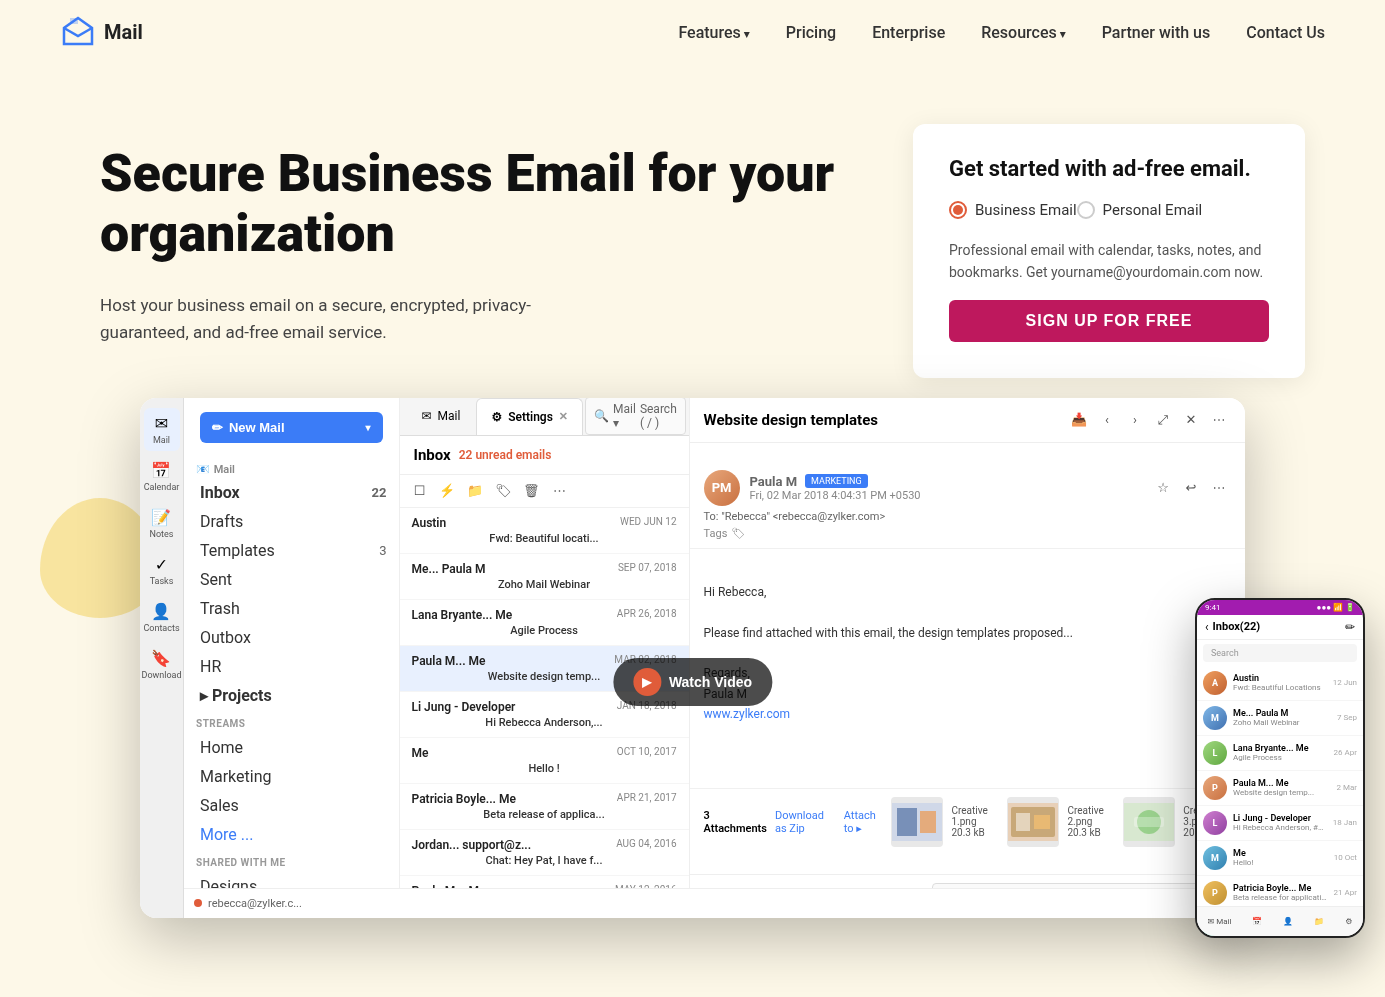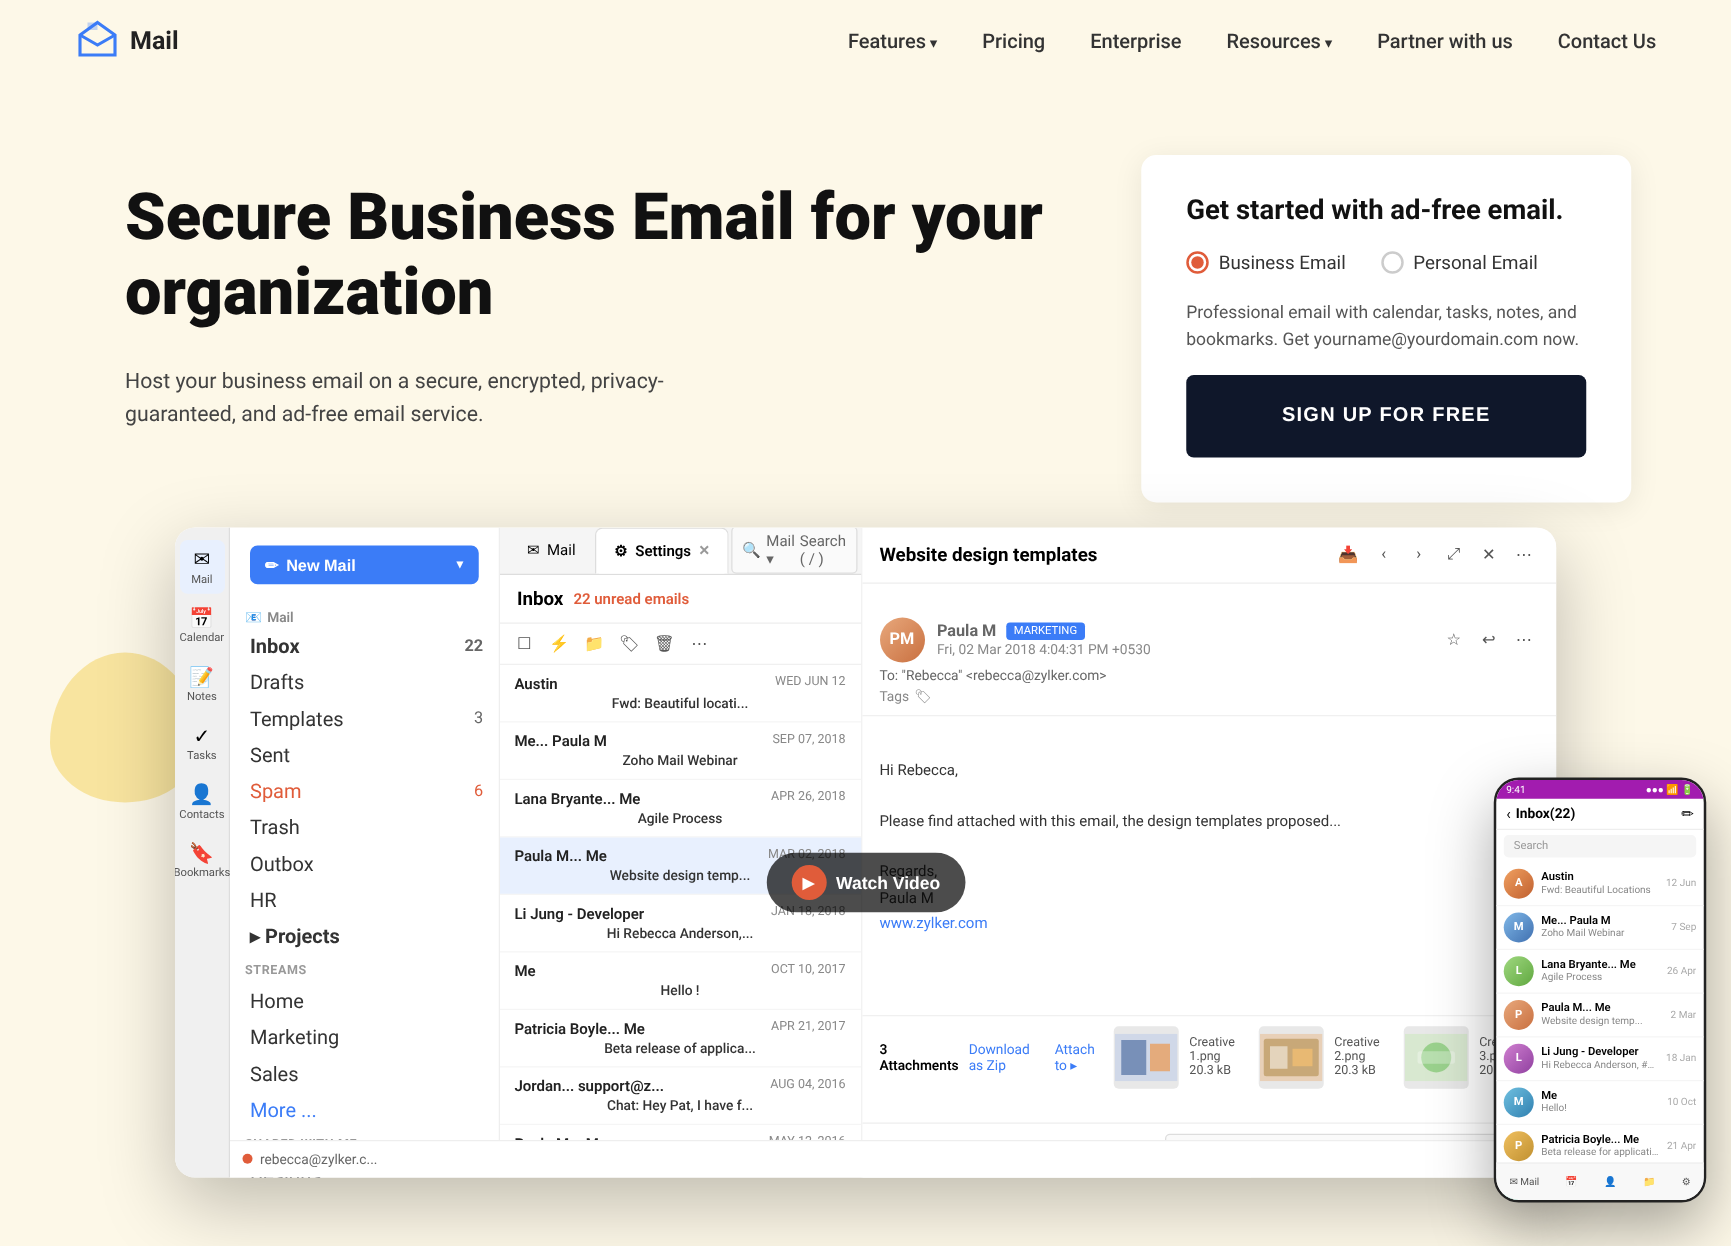--- a/index.html
+++ b/index.html
@@ -80,21 +80,20 @@
       box-shadow: 0 4px 24px rgba(0,0,0,0.08);
     }
     .hero-right h2 {
       font-size: 22px;
       font-weight: 700;
       color: #111;
       margin-bottom: 20px;
     }
     .radio-group {
       display: flex;
-      gap: 28px;
       margin-bottom: 20px;
     }
     .radio-option {
       display: flex;
       align-items: center;
       gap: 8px;
       font-size: 15px;
       color: #333;
     }
     .radio-circle {
@@ -113,25 +112,25 @@
       background: #e05c3a;
     }
     .hero-desc {
       font-size: 14px;
       color: #555;
       line-height: 1.6;
       margin-bottom: 16px;
     }
     .signup-btn {
       width: 100%;
-      background: #0f172a;
+      background: #be185d;
       color: #fff;
       border: none;
       border-radius: 6px;
-      padding: 24px;
+      padding: 12px;
       font-size: 16px;
       font-weight: 700;
       letter-spacing: 1px;
       cursor: pointer;
       text-transform: uppercase;
     }
 
     
     .blob {
       position: absolute;
@@ -615,21 +614,21 @@
         <div class="icon-nav-item">
           <span class="icon-symbol">✓</span>
           <span class="icon-label">Tasks</span>
         </div>
         <div class="icon-nav-item">
           <span class="icon-symbol">👤</span>
           <span class="icon-label">Contacts</span>
         </div>
         <div class="icon-nav-item">
           <span class="icon-symbol">🔖</span>
-          <span class="icon-label">Bookmarks</span>
+          <span class="icon-label">Download</span>
         </div>
       </div>
 
       <div class="sidebar-main" style="width:160px; border-right:1px solid #eee; padding:0;">
 
         <div style="padding:8px;">
           <button class="new-mail-btn">
             <span>✏</span>
             <span>New Mail</span>
             <span style="margin-left:auto; font-size:10px;">▾</span>
@@ -655,26 +654,20 @@
         <div class="sidebar-item">
           <div class="sidebar-item-left">
               <span>Templates</span>
             </div>
           <span class="badge">3</span>
         </div>
         <div class="sidebar-item">
           <div class="sidebar-item-left">
               <span>Sent</span>
             </div>
-        </div>
-        <div class="sidebar-item">
-          <div class="sidebar-item-left">
-              <span style="color:#e05c3a;">Spam</span>
-            </div>
-          <span class="badge" style="color:#e05c3a;">6</span>
         </div>
         <div class="sidebar-item">
           <div class="sidebar-item-left">
               <span>Trash</span>
             </div>
         </div>
         <div class="sidebar-item">
           <div class="sidebar-item-left">
               <span>Outbox</span>
             </div>

